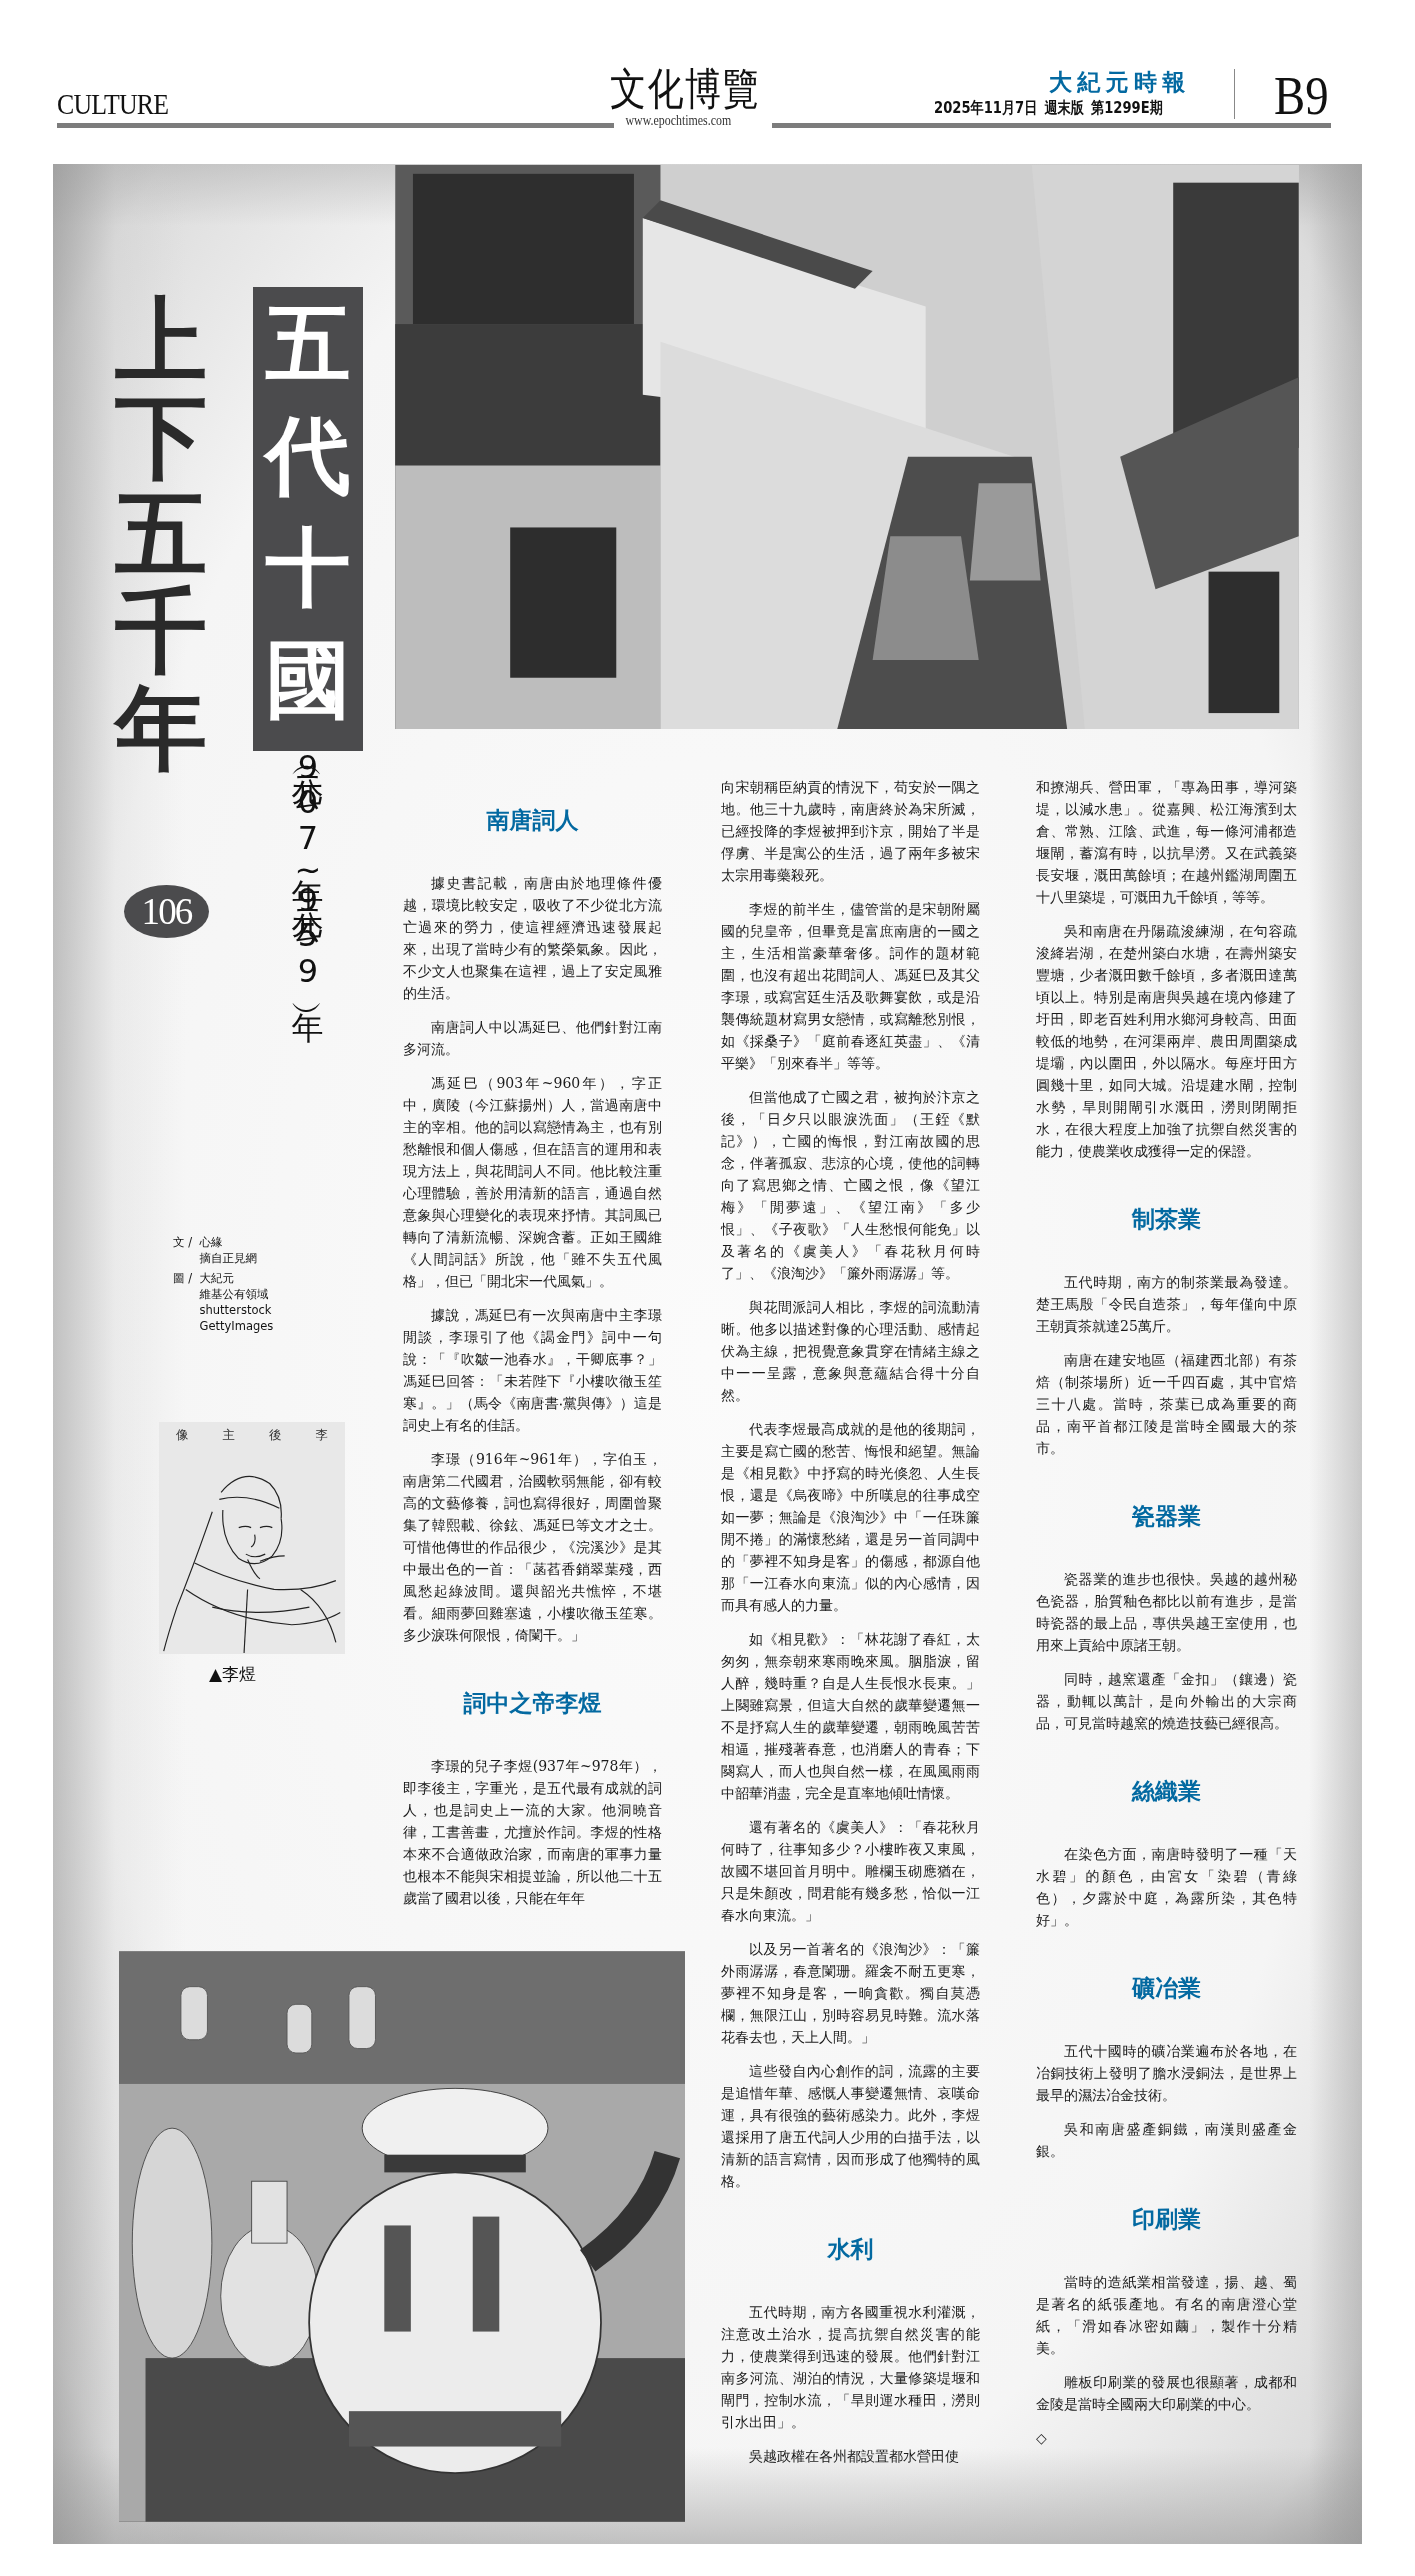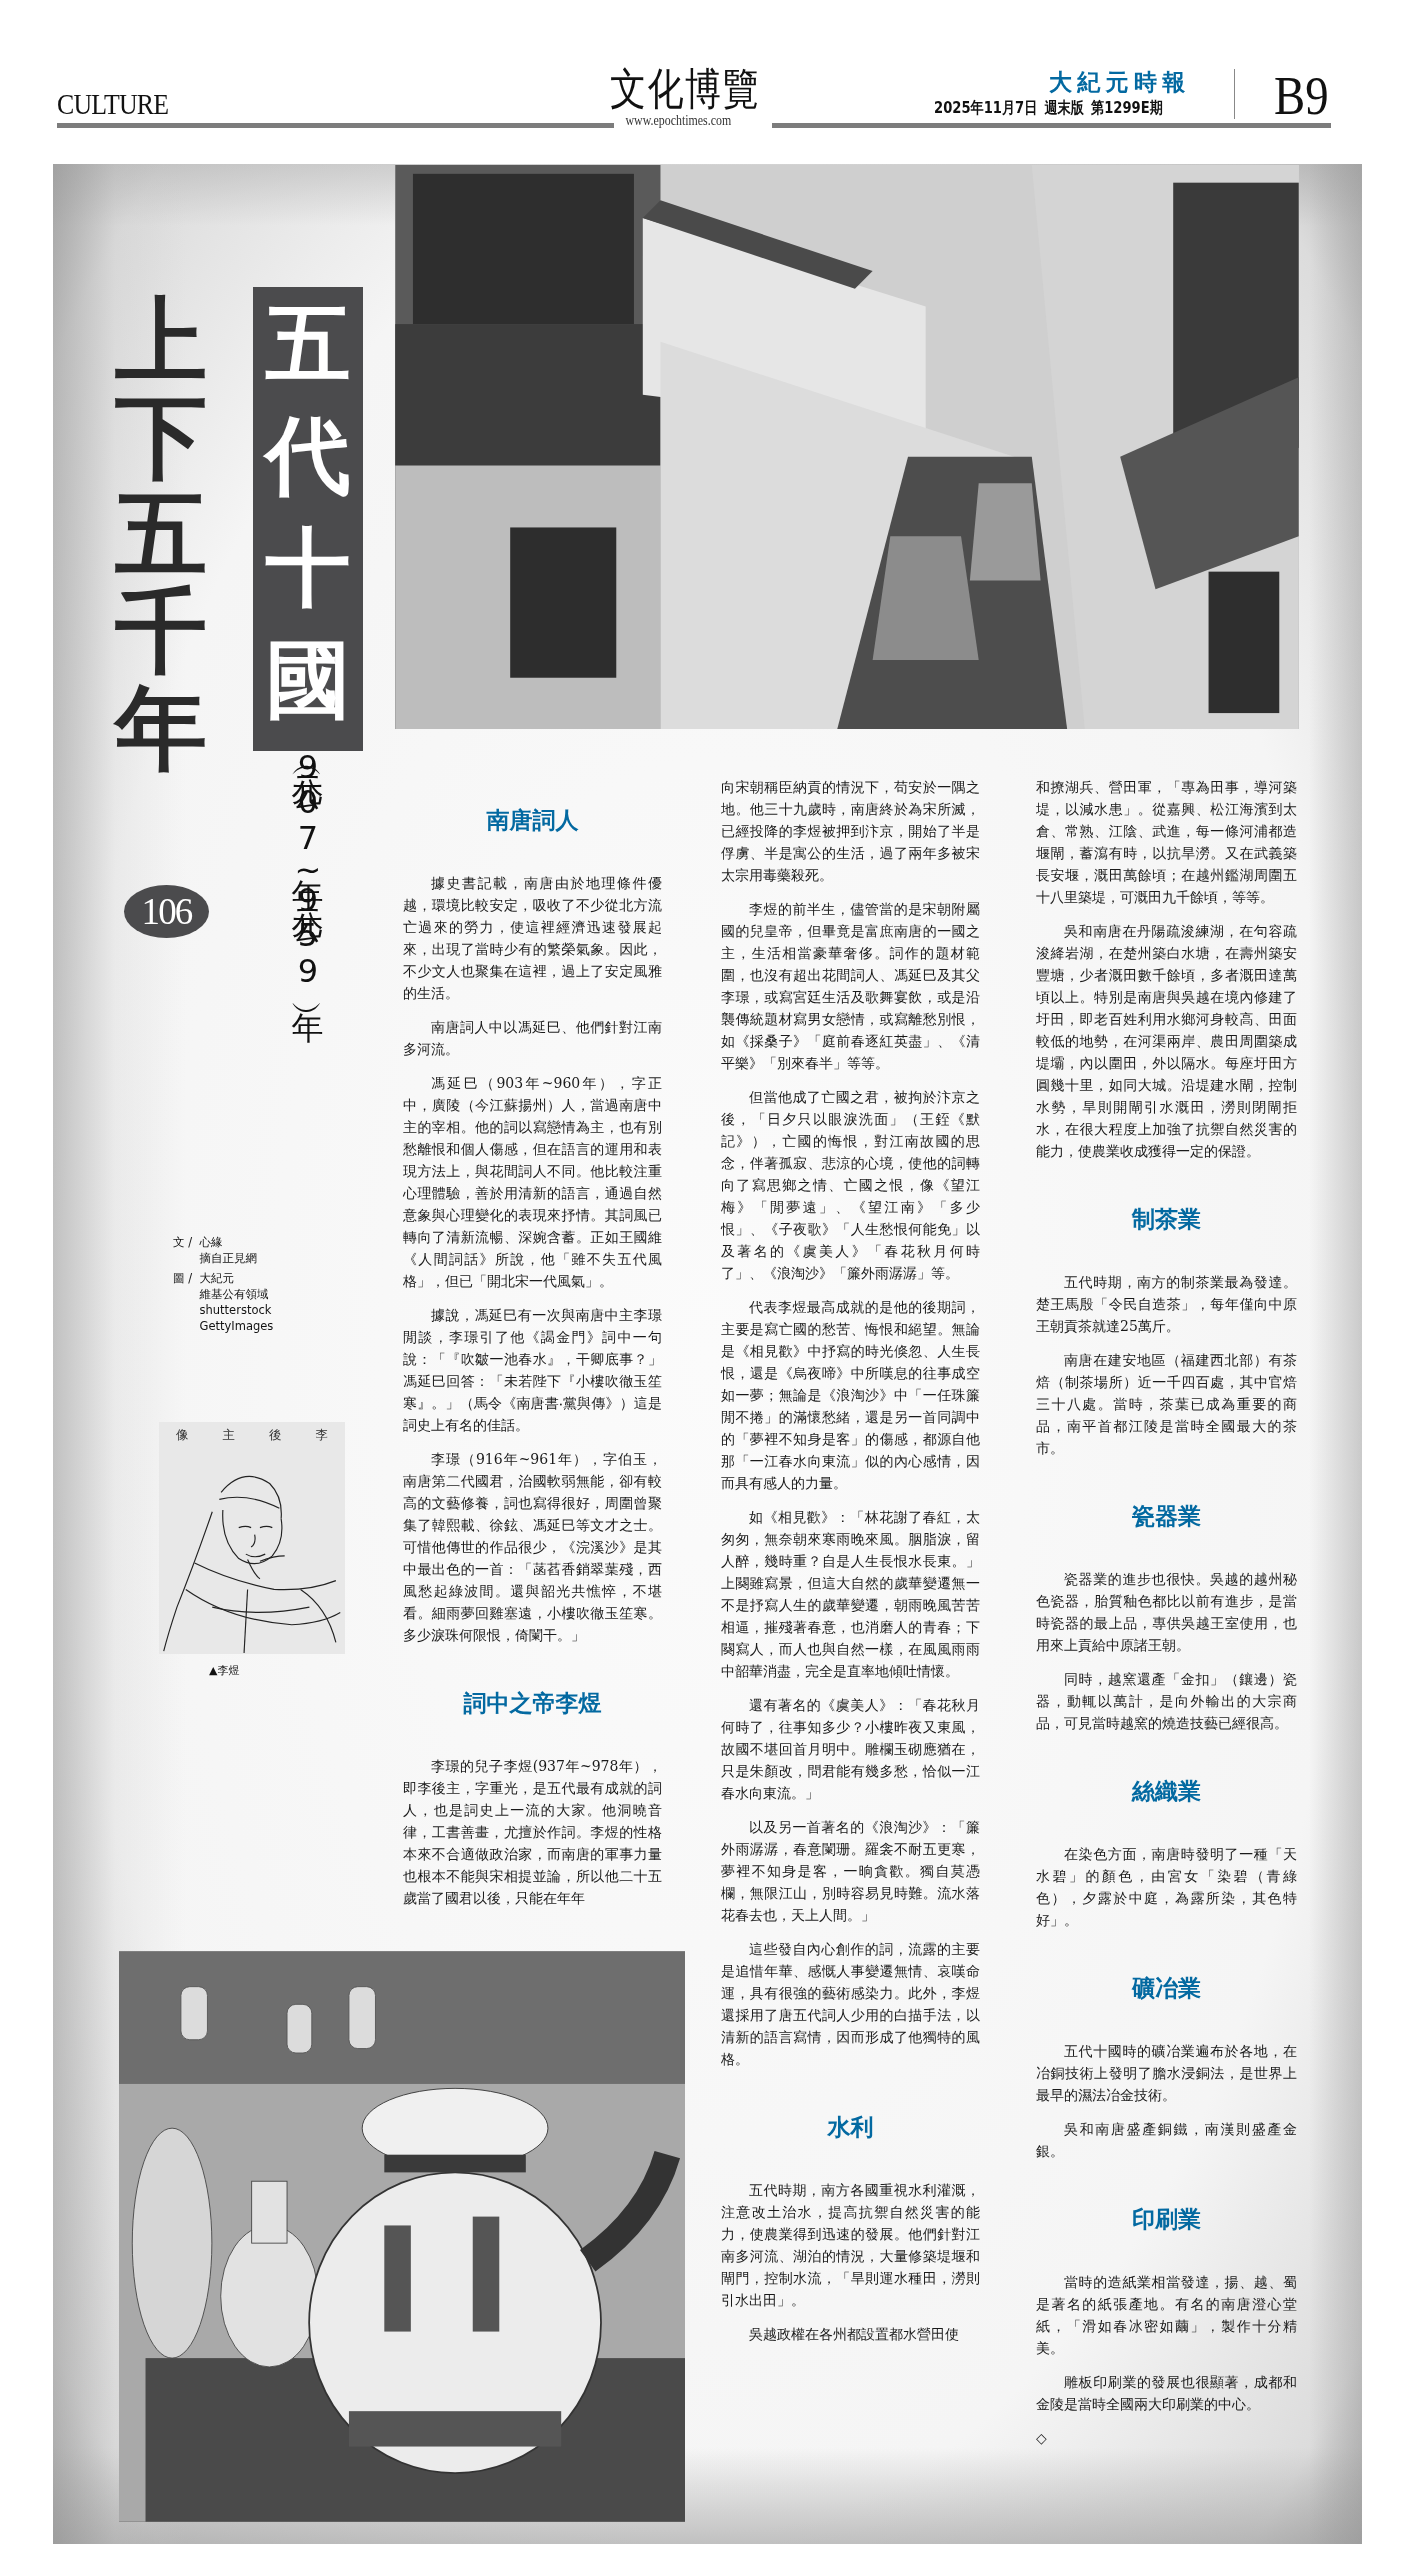--- a/index.html
+++ b/index.html
@@ -41,21 +41,21 @@
 
   .credits { position: absolute; left: 173px; top: 1234px; font-family: "DejaVu Sans", sans-serif; font-size: 11.5px; line-height: 16px; color: #111; }
   .credits .row { display: flex; }
   .credits .lbl { width: 26.5px; }
   .credits .gap { height: 3.5px; }
 
   
   .portrait { position: absolute; left: 159px; top: 1422px; width: 186px; height: 232px; background: #e8e8e8; }
   .portrait-title { position: absolute; left: 0; top: 5.3px; width: 186px; display: flex; justify-content: space-around; font-family: "DejaVu Serif", serif; font-size: 12.4px; color: #333; }
   .portrait svg { position: absolute; left: 0; top: 35px; }
-  .portrait-caption { position: absolute; left: 209px; top: 1663px; font-family: "DejaVu Sans", sans-serif; font-size: 11px; color: #111; }
+  .portrait-caption { position: absolute; left: 209px; top: 1663px; font-family: "DejaVu Sans", sans-serif; font-size: 17px; color: #111; }
 
   
   .photo-canal { position: absolute; left: 395px; top: 165px; width: 904px; height: 564px; overflow: hidden;
     background: linear-gradient(180deg, #d8d8d8 0%, #c4c4c4 40%, #6a6a6a 100%); }
   .photo-porcelain { position: absolute; left: 119px; top: 1951px; width: 566px; height: 571px; overflow: hidden;
     background: linear-gradient(180deg, #bdbdbd 0%, #8a8a8a 45%, #5a5a5a 100%); }
 
   
   .col { position: absolute; font-family: "DejaVu Serif", serif; font-size: 14px; line-height: 22px; color: #1a1a1a; text-align: justify; }
   .col p { margin: 12px; text-indent: 2em; }
@@ -214,20 +214,21 @@
   <div class="h-gap-top"></div>
   <h2>詞中之帝李煜</h2>
   <div class="h-gap-bottom"></div>
   <p>李璟的兒子李煜(937年~978年），即李後主，字重光，是五代最有成就的詞人，也是詞史上一流的大家。他洞曉音律，工書善畫，尤擅於作詞。李煜的性格本來不合適做政治家，而南唐的軍事力量也根本不能與宋相提並論，所以他二十五歲當了國君以後，只能在年年</p>
 </article>
 
 <article class="col col2">
   <p class="noindent">向宋朝稱臣納貢的情況下，苟安於一隅之地。他三十九歲時，南唐終於為宋所滅，已經投降的李煜被押到汴京，開始了半是俘虜、半是寓公的生活，過了兩年多被宋太宗用毒藥殺死。</p>
   <p>李煜的前半生，儘管當的是宋朝附屬國的兒皇帝，但畢竟是富庶南唐的一國之主，生活相當豪華奢侈。詞作的題材範圍，也沒有超出花間詞人、馮延巳及其父李璟，或寫宮廷生活及歌舞宴飲，或是沿襲傳統題材寫男女戀情，或寫離愁別恨，如《採桑子》「庭前春逐紅英盡」、《清平樂》「別來春半」等等。</p>
   <p>但當他成了亡國之君，被拘於汴京之後，「日夕只以眼淚洗面」（王銍《默記》），亡國的悔恨，對江南故國的思念，伴著孤寂、悲涼的心境，使他的詞轉向了寫思鄉之情、亡國之恨，像《望江梅》「閒夢遠」、《望江南》「多少恨」、《子夜歌》「人生愁恨何能免」以及著名的《虞美人》「春花秋月何時了」、《浪淘沙》「簾外雨潺潺」等。</p>
+  <p>與花間派詞人相比，李煜的詞流動清晰。他多以描述對像的心理活動、感情起伏為主線，把視覺意象貫穿在情緒主線之中一一呈露，意象與意蘊結合得十分自然。</p>
   <p>代表李煜最高成就的是他的後期詞，主要是寫亡國的愁苦、悔恨和絕望。無論是《相見歡》中抒寫的時光倏忽、人生長恨，還是《烏夜啼》中所嘆息的往事成空如一夢；無論是《浪淘沙》中「一任珠簾閒不捲」的滿懷愁緒，還是另一首同調中的「夢裡不知身是客」的傷感，都源自他那「一江春水向東流」似的內心感情，因而具有感人的力量。</p>
   <p>如《相見歡》：「林花謝了春紅，太匆匆，無奈朝來寒雨晚來風。胭脂淚，留人醉，幾時重？自是人生長恨水長東。」上闋雖寫景，但這大自然的歲華變遷無一不是抒寫人生的歲華變遷，朝雨晚風苦苦相逼，摧殘著春意，也消磨人的青春；下闋寫人，而人也與自然一樣，在風風雨雨中韶華消盡，完全是直率地傾吐情懷。</p>
   <p>還有著名的《虞美人》：「春花秋月何時了，往事知多少？小樓昨夜又東風，故國不堪回首月明中。雕欄玉砌應猶在，只是朱顏改，問君能有幾多愁，恰似一江春水向東流。」</p>
   <p>以及另一首著名的《浪淘沙》：「簾外雨潺潺，春意闌珊。羅衾不耐五更寒，夢裡不知身是客，一晌貪歡。獨自莫憑欄，無限江山，別時容易見時難。流水落花春去也，天上人間。」</p>
   <p>這些發自內心創作的詞，流露的主要是追惜年華、感慨人事變遷無情、哀嘆命運，具有很強的藝術感染力。此外，李煜還採用了唐五代詞人少用的白描手法，以清新的語言寫情，因而形成了他獨特的風格。</p>
   <div class="h-gap-top"></div>
   <h2>水利</h2>
   <div class="h-gap-bottom"></div>
   <p>五代時期，南方各國重視水利灌溉，注意改土治水，提高抗禦自然災害的能力，使農業得到迅速的發展。他們針對江南多河流、湖泊的情況，大量修築堤堰和閘門，控制水流，「旱則運水種田，澇則引水出田」。</p>
   <p>吳越政權在各州都設置都水營田使</p>

